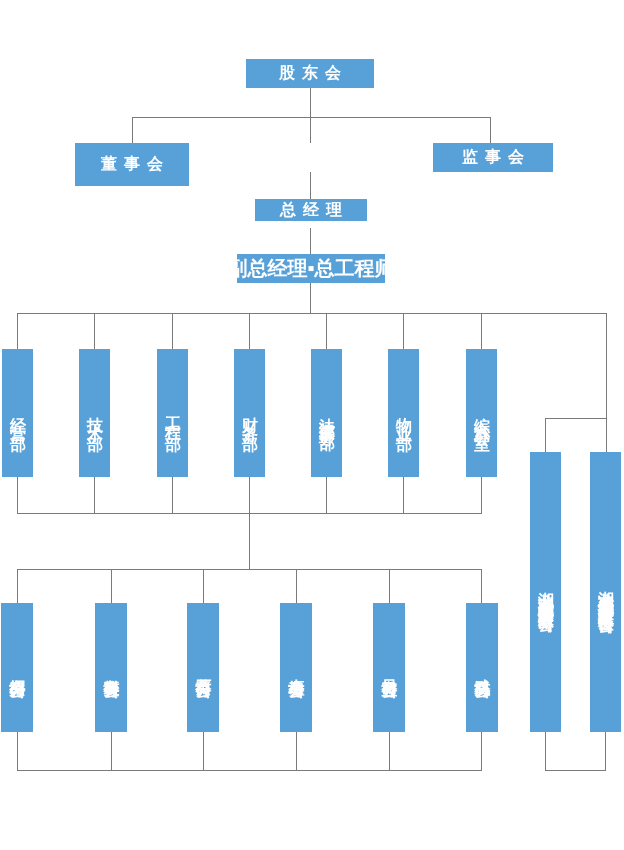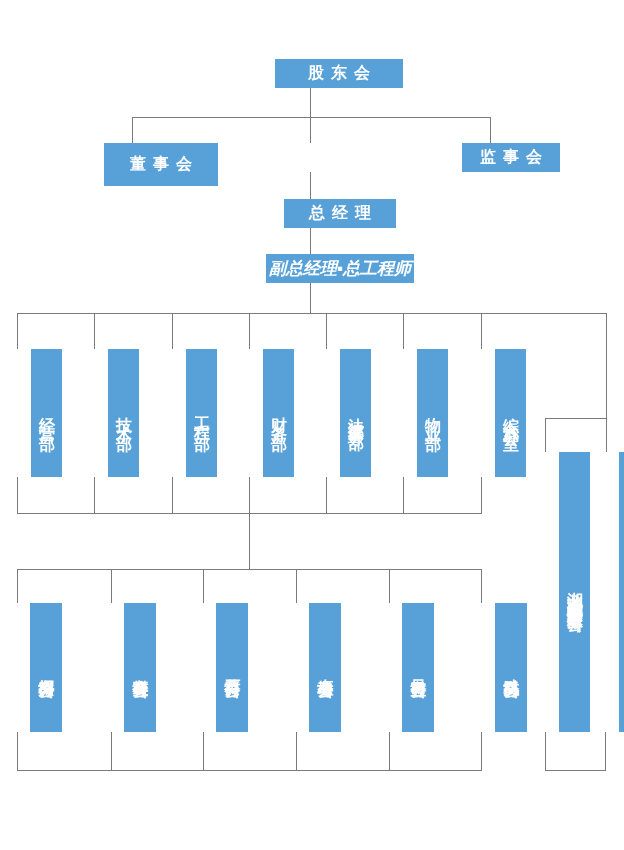--- a/index.html
+++ b/index.html
@@ -17,25 +17,24 @@
   }
   .node {
     position: absolute;
     background: #57A1D8;
     color: #ffffff;
     font-weight: bold;
     display: flex;
     align-items: center;
     justify-content: center;
     box-sizing: border-box;
-    margin-left: 29px;
   }
   .h-node { font-size: 16px; }
   .h-node span { letter-spacing: 7px; margin-right: -7px; white-space: nowrap; }
-  .h-node.tight { font-size: 17px; font-style: italic; }
+  .h-node.tight { font-size: 20px; }
   .h-node.tight span { letter-spacing: 0; margin-right: 0; }
   .v-node span {
     writing-mode: vertical-rl;
     text-orientation: upright;
     font-size: 16px;
     white-space: nowrap;
   }
   .vt3  span { letter-spacing: 9px; margin-bottom: -9px; }
   .vt5d span { letter-spacing: 4px; margin-bottom: -4px; }
   .vt5b span { letter-spacing: 1px; margin-bottom: -1px; }
@@ -101,24 +100,24 @@
   <div class="ln" style="left:545px;top:732px;width:1px;height:38px;"></div>
   <div class="ln" style="left:605px;top:732px;width:1px;height:38px;"></div>
   <div class="ln" style="left:545px;top:770px;width:61px;height:1px;"></div>
 
   <div class="node h-node" style="left:246px;top:59px;width:128px;height:29px;">
     <span>股东会</span>
   </div>
   <div class="node h-node" style="left:75px;top:143px;width:114px;height:43px;">
     <span>董事会</span>
   </div>
-  <div class="node h-node" style="left:433px;top:143px;width:98px;height:29px;text-align:right;">
+  <div class="node h-node" style="left:433px;top:143px;width:120px;height:29px;text-align:right;">
     <span>监事会</span>
   </div>
-  <div class="node h-node" style="left:255px;top:199px;width:112px;height:29px;">
+  <div class="node h-node" style="left:255px;top:199px;width:112px;height:22px;">
     <span>总经理</span>
   </div>
   <div class="node h-node tight" style="left:237px;top:254px;width:148px;height:29px;">
     <span>副总经理▪总工程师</span>
   </div>
 
   <div class="node v-node vt3" style="left:2px;top:349px;width:31px;height:128px;">
     <span>经营部</span>
   </div>
   <div class="node v-node vt3" style="left:79px;top:349px;width:31px;height:128px;">

